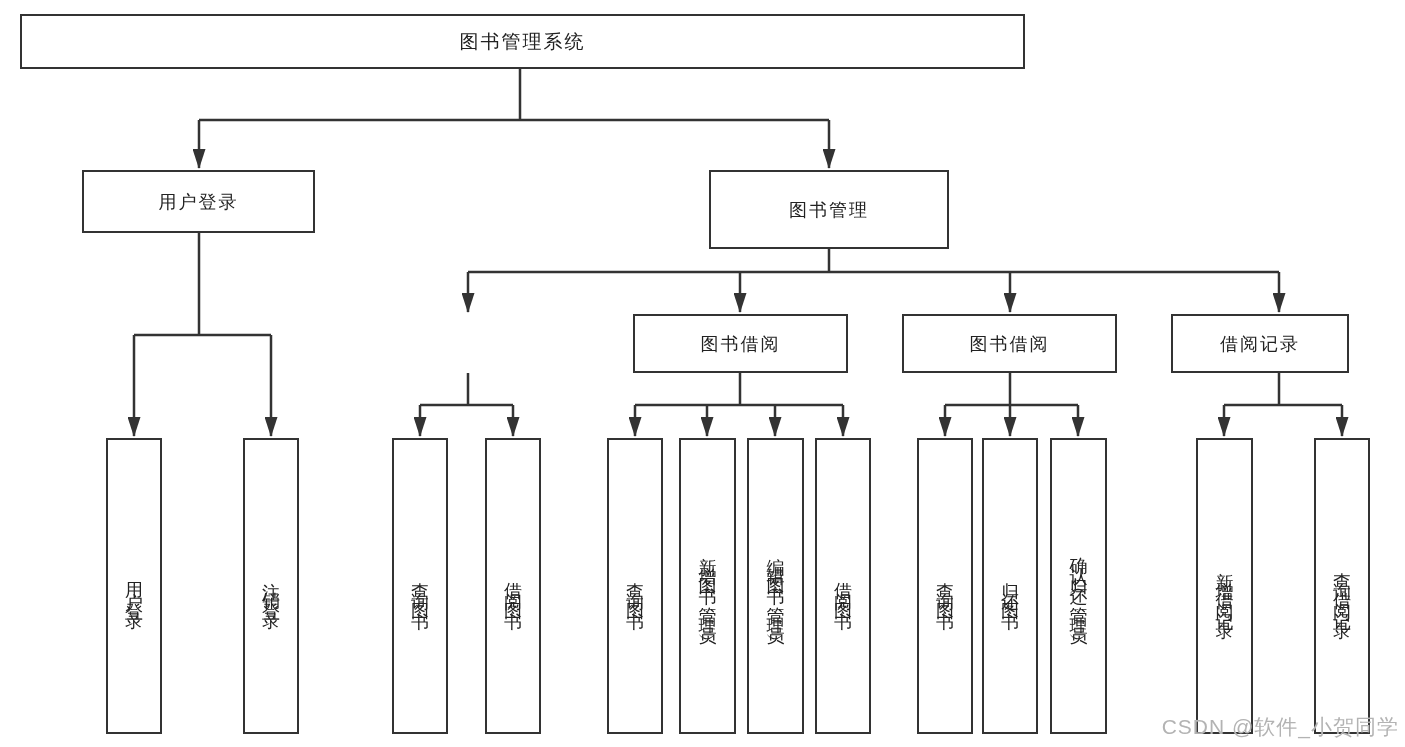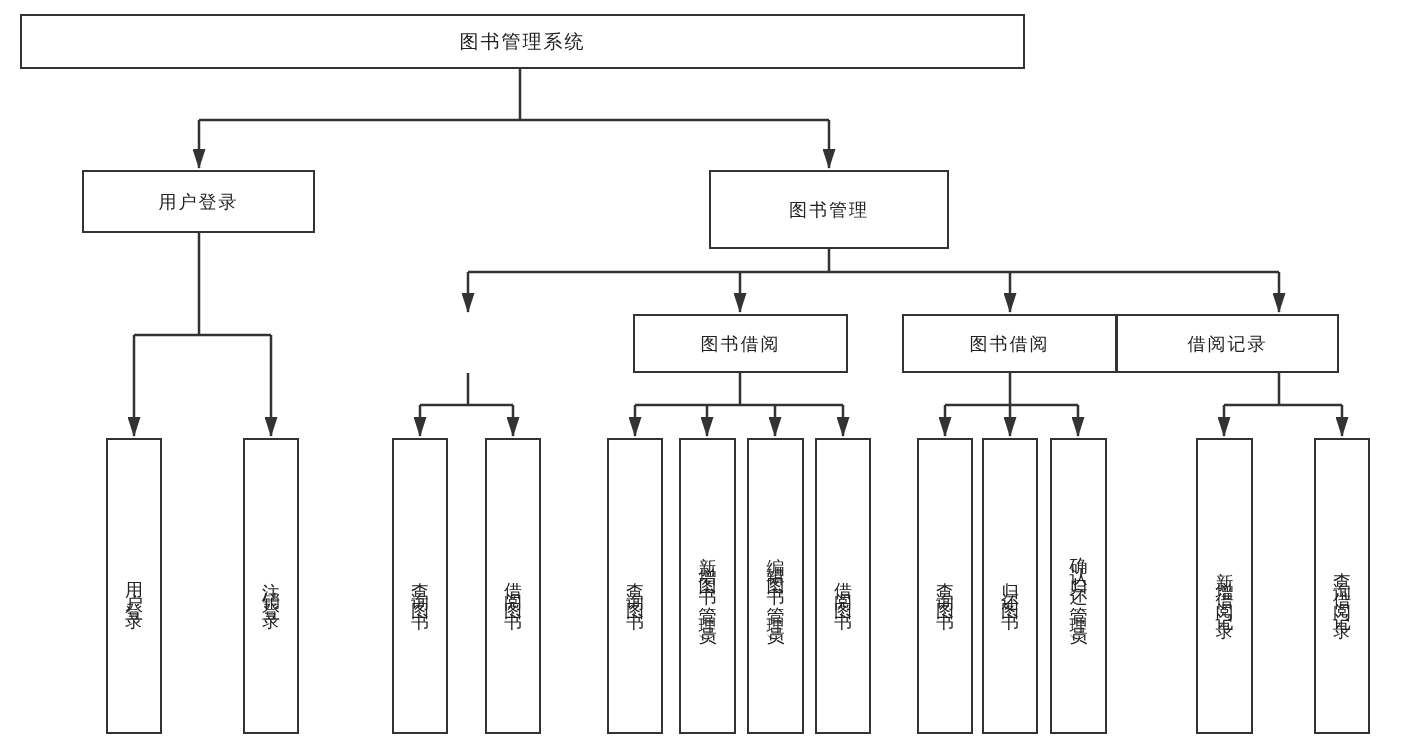--- a/index.html
+++ b/index.html
@@ -96,33 +96,34 @@
     </g>
   </svg>
 
   <div class="box h root" style="left:20px;top:14px;width:1005px;height:55px">图书管理系统</div>
 
   <div class="box h" style="left:82px;top:170px;width:233px;height:63px">用户登录</div>
   <div class="box h" style="left:709px;top:170px;width:240px;height:79px">图书管理</div>
 
   <div class="box h" style="left:633px;top:314px;width:215px;height:59px">图书借阅</div>
   <div class="box h" style="left:902px;top:314px;width:215px;height:59px">图书借阅</div>
-  <div class="box h" style="left:1116px;top:314px;width:223px;height:59px">借阅记录</div>
+  <div class="box h" style="left:1171px;top:314px;width:178px;height:59px">借阅记录</div>
 
   <div class="box v" style="left:106px;top:438px;width:56px;height:296px">用户登录</div>
   <div class="box v" style="left:243px;top:438px;width:56px;height:296px">注销登录</div>
 
   <div class="box v" style="left:392px;top:438px;width:56px;height:296px">查询图书</div>
   <div class="box v" style="left:485px;top:438px;width:56px;height:296px">借阅图书</div>
 
   <div class="box v" style="left:607px;top:438px;width:56px;height:296px">查询图书</div>
   <div class="box v" style="left:679px;top:438px;width:57px;height:296px">新增图书（管理员）</div>
   <div class="box v" style="left:747px;top:438px;width:57px;height:296px">编辑图书（管理员）</div>
   <div class="box v" style="left:815px;top:438px;width:56px;height:296px">借阅图书</div>
 
   <div class="box v" style="left:917px;top:438px;width:56px;height:296px">查询图书</div>
   <div class="box v" style="left:982px;top:438px;width:56px;height:296px">归还图书</div>
   <div class="box v" style="left:1050px;top:438px;width:57px;height:296px">确认归还（管理员）</div>
 
   <div class="box v" style="left:1196px;top:438px;width:57px;height:296px">新增借阅记录</div>
   <div class="box v" style="left:1314px;top:438px;width:56px;height:296px">查询借阅记录</div>
 
+  <div class="watermark">CSDN @软件_小贺同学</div>
 </div>
 
 </body></html>

